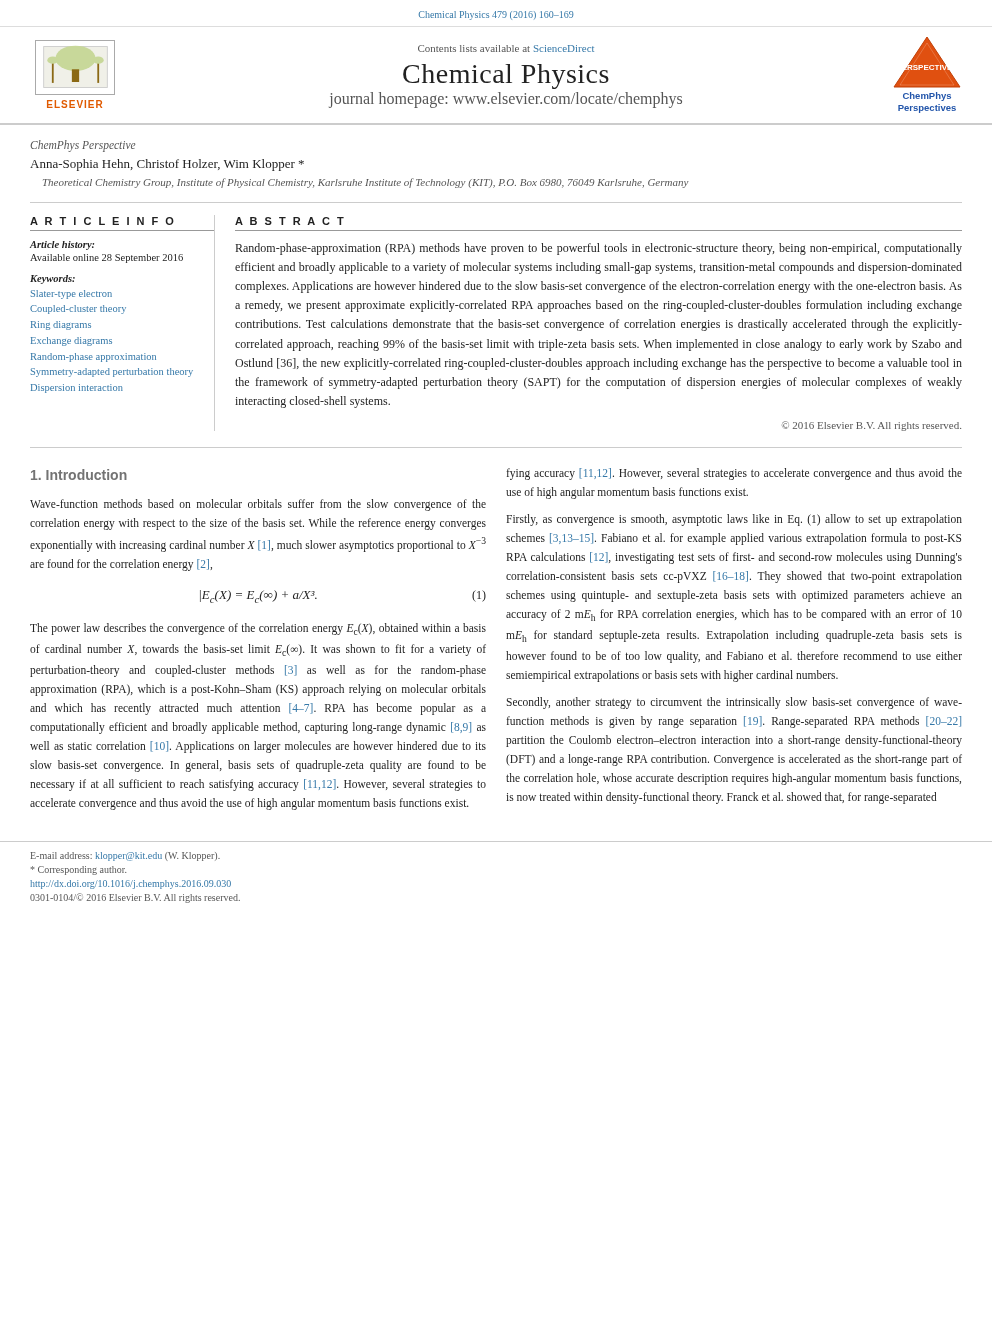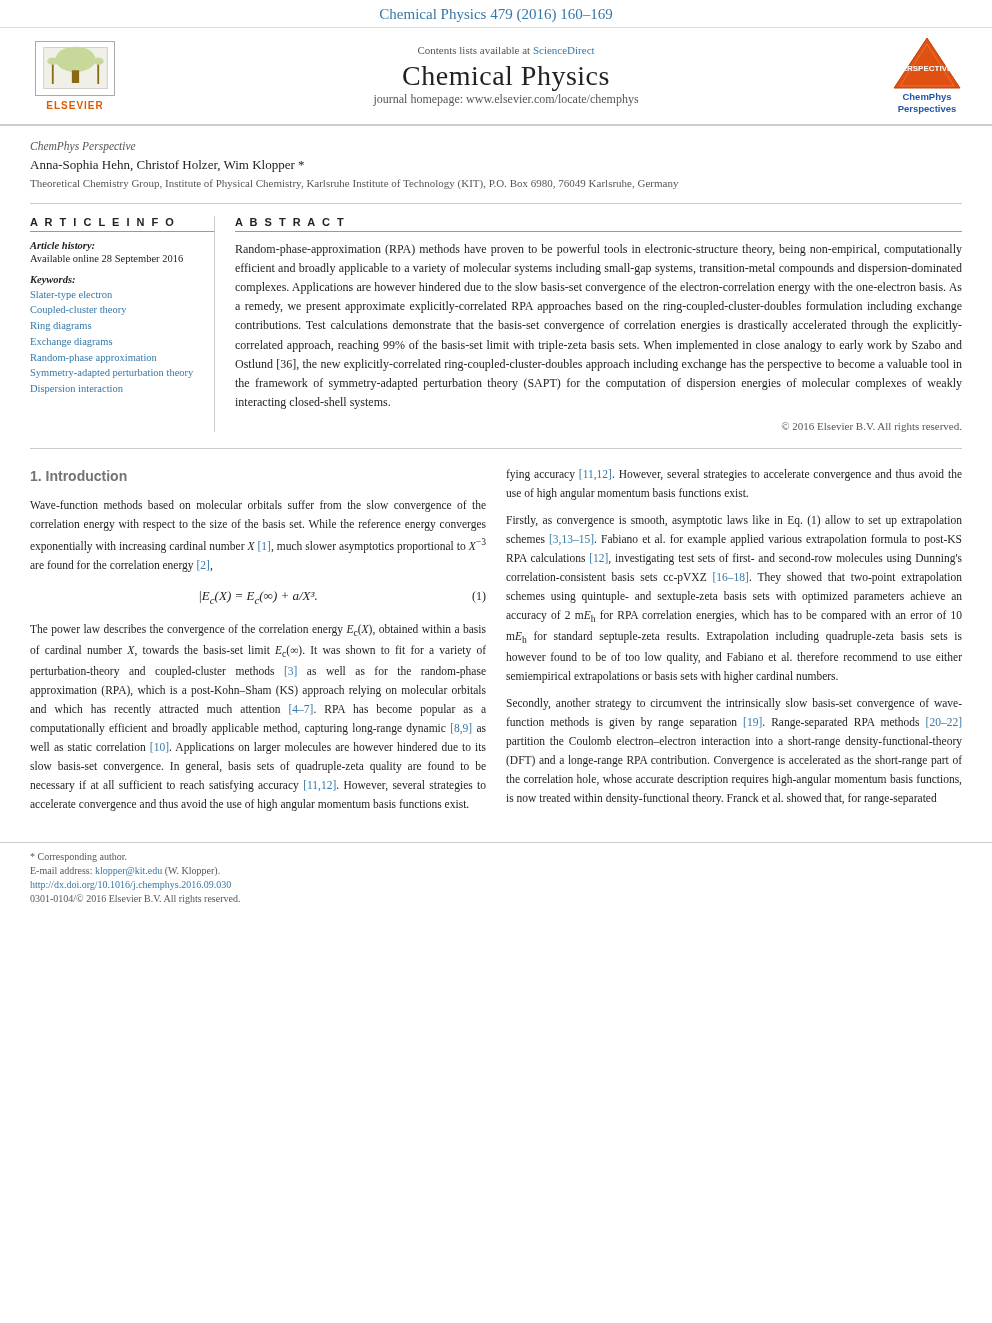--- a/index.html
+++ b/index.html
@@ -13,21 +13,21 @@
     }
 
     
     .top-banner {
       text-align: center;
       padding: 6px 0 4px;
       border-bottom: 1px solid #ddd;
     }
     .top-banner a {
       color: #3578a8;
-      font-size: 15px;
+      font-size: 10px;
       text-decoration: none;
     }
 
     
     .journal-header {
       display: flex;
       align-items: center;
       padding: 8px 20px;
       border-bottom: 2px solid #ccc;
       position: relative;
@@ -74,21 +74,21 @@
       text-decoration: none;
     }
     .journal-center .journal-title {
       font-size: 28px;
       font-weight: normal;
       color: #222;
       font-family: "Times New Roman", Times, serif;
       letter-spacing: 0.5px;
     }
     .journal-center .homepage-line {
-      font-size: 12px;
+      font-size: 16px;
       color: #555;
     }
 
     .chemphys-logo {
       width: 90px;
       flex-shrink: 0;
       display: flex;
       flex-direction: column;
       align-items: center;
     }
@@ -127,22 +127,24 @@
     }
 
     .authors {
       font-size: 13px;
       color: #222;
       margin-bottom: 4px;
     }
 
     .affiliation {
       font-size: 11px;
+      font-style: italic;
       color: #555;
       margin-bottom: 14px;
+      margin-left: 12px;
     }
 
     .crossmark {
       float: right;
       margin-top: -55px;
       margin-right: 5px;
     }
     .crossmark-circle {
       width: 36px;
       height: 36px;
@@ -422,23 +424,23 @@
       </p>
 
       <p class="body-para">
         Secondly, another strategy to circumvent the intrinsically slow basis-set convergence of wave-function methods is given by range separation <a href="#" class="inline-ref">[19]</a>. Range-separated RPA methods <a href="#" class="inline-ref">[20–22]</a> partition the Coulomb electron–electron interaction into a short-range density-functional-theory (DFT) and a longe-range RPA contribution. Convergence is accelerated as the short-range part of the correlation hole, whose accurate description requires high-angular momentum basis functions, is now treated within density-functional theory. Franck et al. showed that, for range-separated
       </p>
     </div>
   </div>
 </div>
 
 <div class="page-footer">
-  <div class="footer-note">* Corresponding author.</div>
   <div class="footer-note">
     <span>E-mail address: </span>
     <a href="#">klopper@kit.edu</a>
     <span> (W. Klopper).</span>
   </div>
+  <div class="footer-note">* Corresponding author.</div>
   <div class="footer-note">
     <a href="#">http://dx.doi.org/10.1016/j.chemphys.2016.09.030</a>
   </div>
   <div class="footer-note">0301-0104/© 2016 Elsevier B.V. All rights reserved.</div>
 </div>
 
 </body></html>

